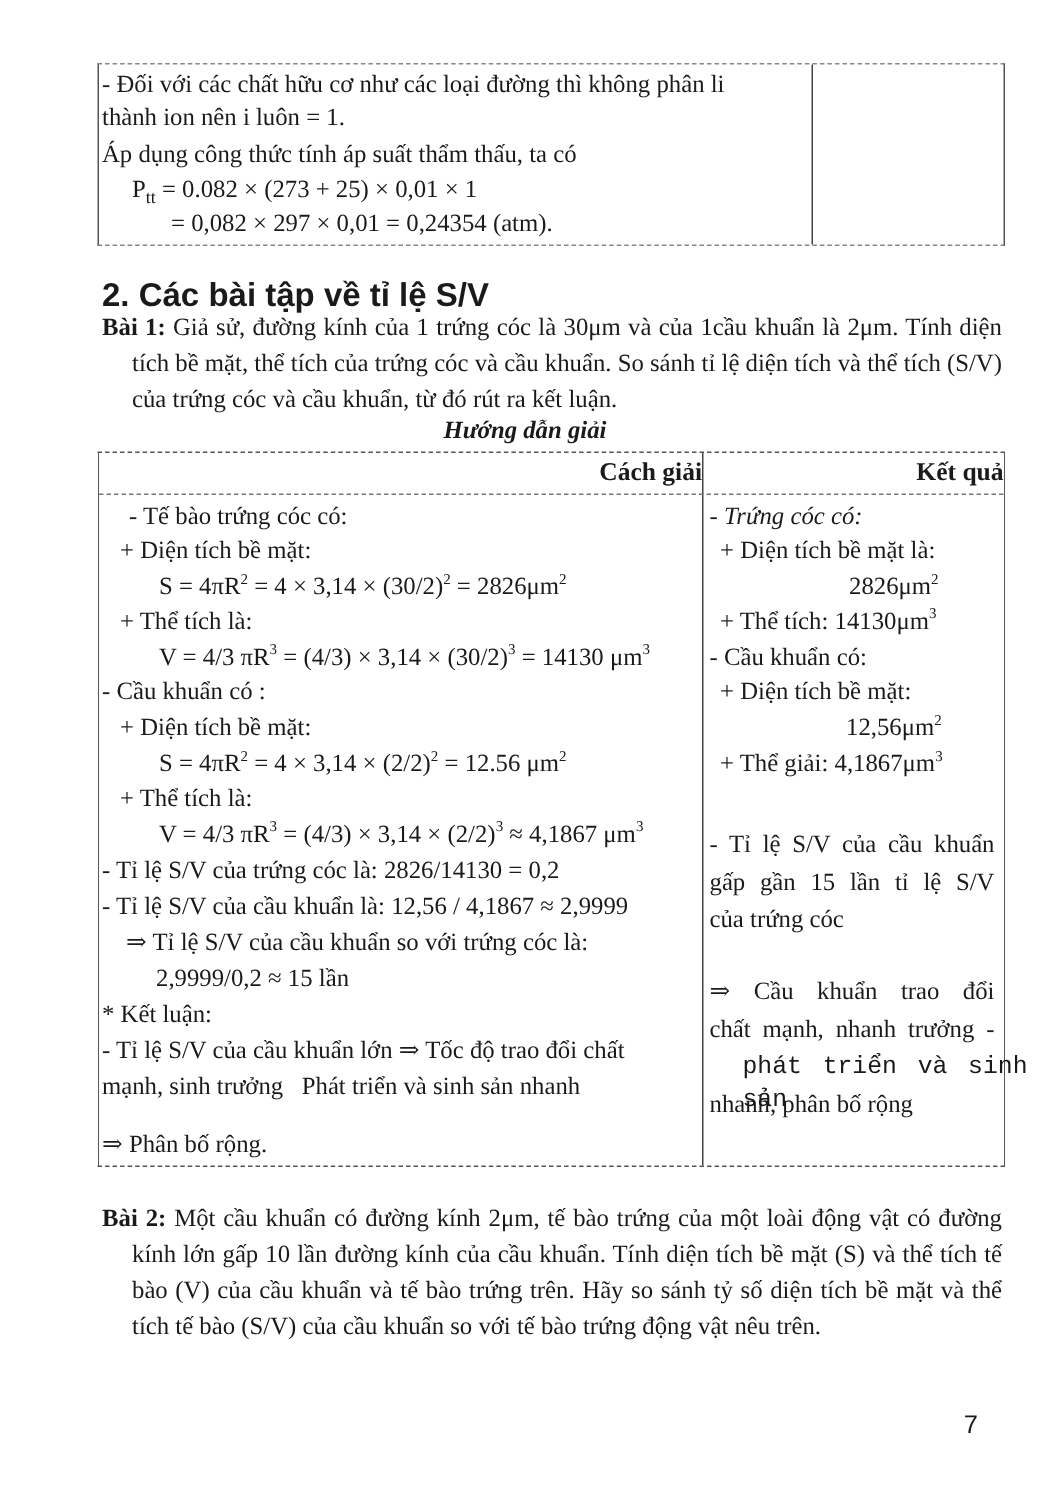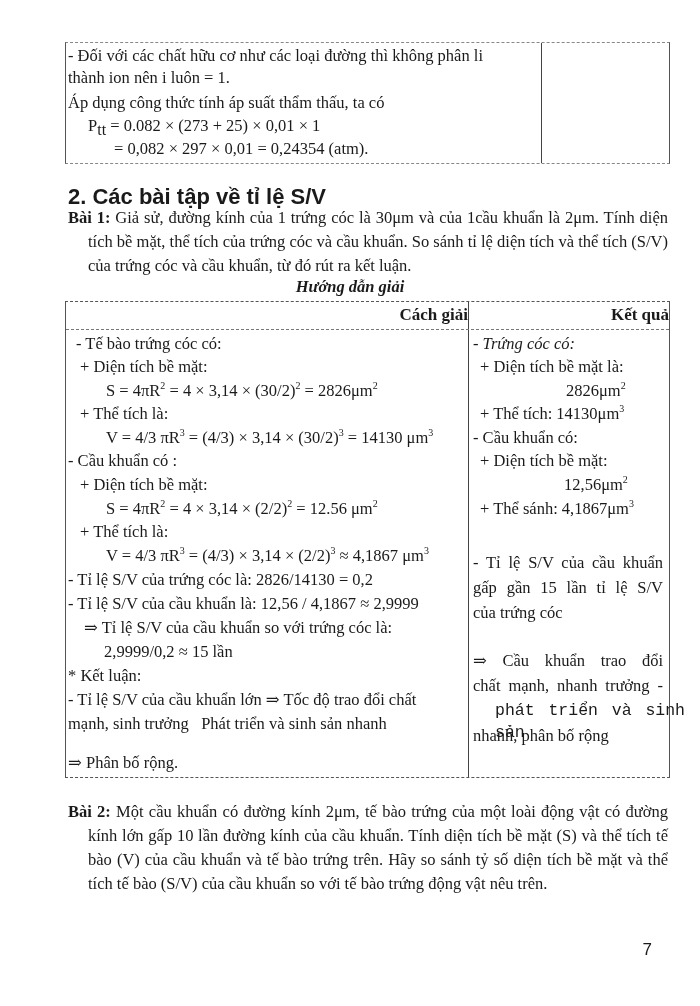--- a/index.html
+++ b/index.html
@@ -3,21 +3,21 @@
 <meta charset="utf-8">
 <style>
   html, body { margin: 0; padding: 0; background: #ffffff; }
   body {
     width: 700px; height: 1006px; position: relative; overflow: hidden;
     font-family: "Liberation Serif", "DejaVu Serif", serif;
     color: #1a1a1a; font-size: 16.5px;
   }
   .abs { position: absolute; }
   sup { font-size: 10px; vertical-align: 0; position: relative; top: -7px; line-height: 0; }
-  sub { font-size: 16px; vertical-align: 0; position: relative; top: 4px; line-height: 0; }
+  sub { font-size: 12px; vertical-align: 0; position: relative; top: 4px; line-height: 0; }
 
   
   .tbl-top {
     left: 65px; top: 42px; width: 603px; height: 120px;
     border-left: 1px solid #555; border-right: 1px solid #555;
     border-top: 1px dashed #888; border-bottom: 1px dashed #888;
   }
   .tbl-top .divider { position: absolute; left: 475px; top: 0; bottom: 0; border-left: 1px solid #444; }
   .line { position: absolute; white-space: nowrap; line-height: 20px; }
 
@@ -72,21 +72,21 @@
 </div>
 
 <div class="abs subtitle">Hướng dẫn giải</div>
 
 <div class="abs tbl-main">
   <div class="col-div"></div>
   <div class="head-div"></div>
   <div class="th" style="left:0; width:402px;">Cách giải</div>
   <div class="th" style="left:402px; width:201px;">Kết quả</div>
 
-  <div class="cell-line" style="left:10px; top:31px;">- Tế bào trứng cóc có:</div>
+  <div class="cell-line" style="left:20px; top:31px;">- Tế bào trứng cóc có:</div>
   <div class="cell-line" style="left:14px; top:54px;">+ Diện tích bề mặt:</div>
   <div class="cell-line" style="left:40px; top:78px;">
     <span>S = 4πR</span><sup>2</sup><span> = 4 × 3,14 × (30/2)</span><sup>2</sup><span> = 2826μm</span><sup>2</sup>
   </div>
   <div class="cell-line" style="left:14px; top:101px;">+ Thể tích là:</div>
   <div class="cell-line" style="left:40px; top:125px;">
     <span>V = 4/3 πR</span><sup>3</sup><span> = (4/3) × 3,14 × (30/2)</span><sup>3</sup><span> = 14130 μm</span><sup>3</sup>
   </div>
   <div class="cell-line" style="left:2px; top:148px;">- Cầu khuẩn có :</div>
   <div class="cell-line" style="left:14px; top:172px;">+ Diện tích bề mặt:</div>
@@ -106,21 +106,21 @@
   <div class="cell-line" style="left:2px; top:411px; width:394px; white-space:pre;">mạnh, sinh trưởng   Phát triển và sinh sản nhanh</div>
   <div class="cell-line" style="left:2px; top:435px;margin-top:15px;">⇒ Phân bố rộng.</div>
 
   <div class="cell-line" style="left:407px; top:31px;font-style:italic;">- Trứng cóc có:</div>
   <div class="cell-line" style="left:414px; top:54px;">+ Diện tích bề mặt là:</div>
   <div class="cell-line" style="left:500px; top:78px;"><span>2826μm</span><sup>2</sup></div>
   <div class="cell-line" style="left:414px; top:101px;"><span>+ Thể tích: 14130μm</span><sup>3</sup></div>
   <div class="cell-line" style="left:407px; top:125px;">- Cầu khuẩn có:</div>
   <div class="cell-line" style="left:414px; top:148px;">+ Diện tích bề mặt:</div>
   <div class="cell-line" style="left:498px; top:172px;"><span>12,56μm</span><sup>2</sup></div>
-  <div class="cell-line" style="left:414px; top:196px;"><span>+ Thể sánh: 4,1867μm</span><sup>3</sup></div>
+  <div class="cell-line" style="left:414px; top:196px;"><span>+ Thể giải: 4,1867μm</span><sup>3</sup></div>
 
   <div class="cell-line just" style="left:407px; top:250px; width:190px;">- Tỉ lệ S/V của cầu khuẩn</div>
   <div class="cell-line just" style="left:407px; top:275px; width:190px;">gấp gần 15 lần tỉ lệ S/V</div>
   <div class="cell-line" style="left:407px; top:300px;">của trứng cóc</div>
 
   <div class="cell-line just" style="left:407px; top:348px; width:190px;">⇒ Cầu khuẩn trao đổi</div>
   <div class="cell-line just" style="left:407px; top:373px; width:190px;">chất mạnh, nhanh trưởng -</div>
   <div class="cell-line just" style="left:429px; top:398px; width:190px;font-family:Liberation Mono, monospace;">phát triển và sinh sản</div>
   <div class="cell-line" style="left:407px; top:423px;">nhanh, phân bố rộng</div>
 </div>

